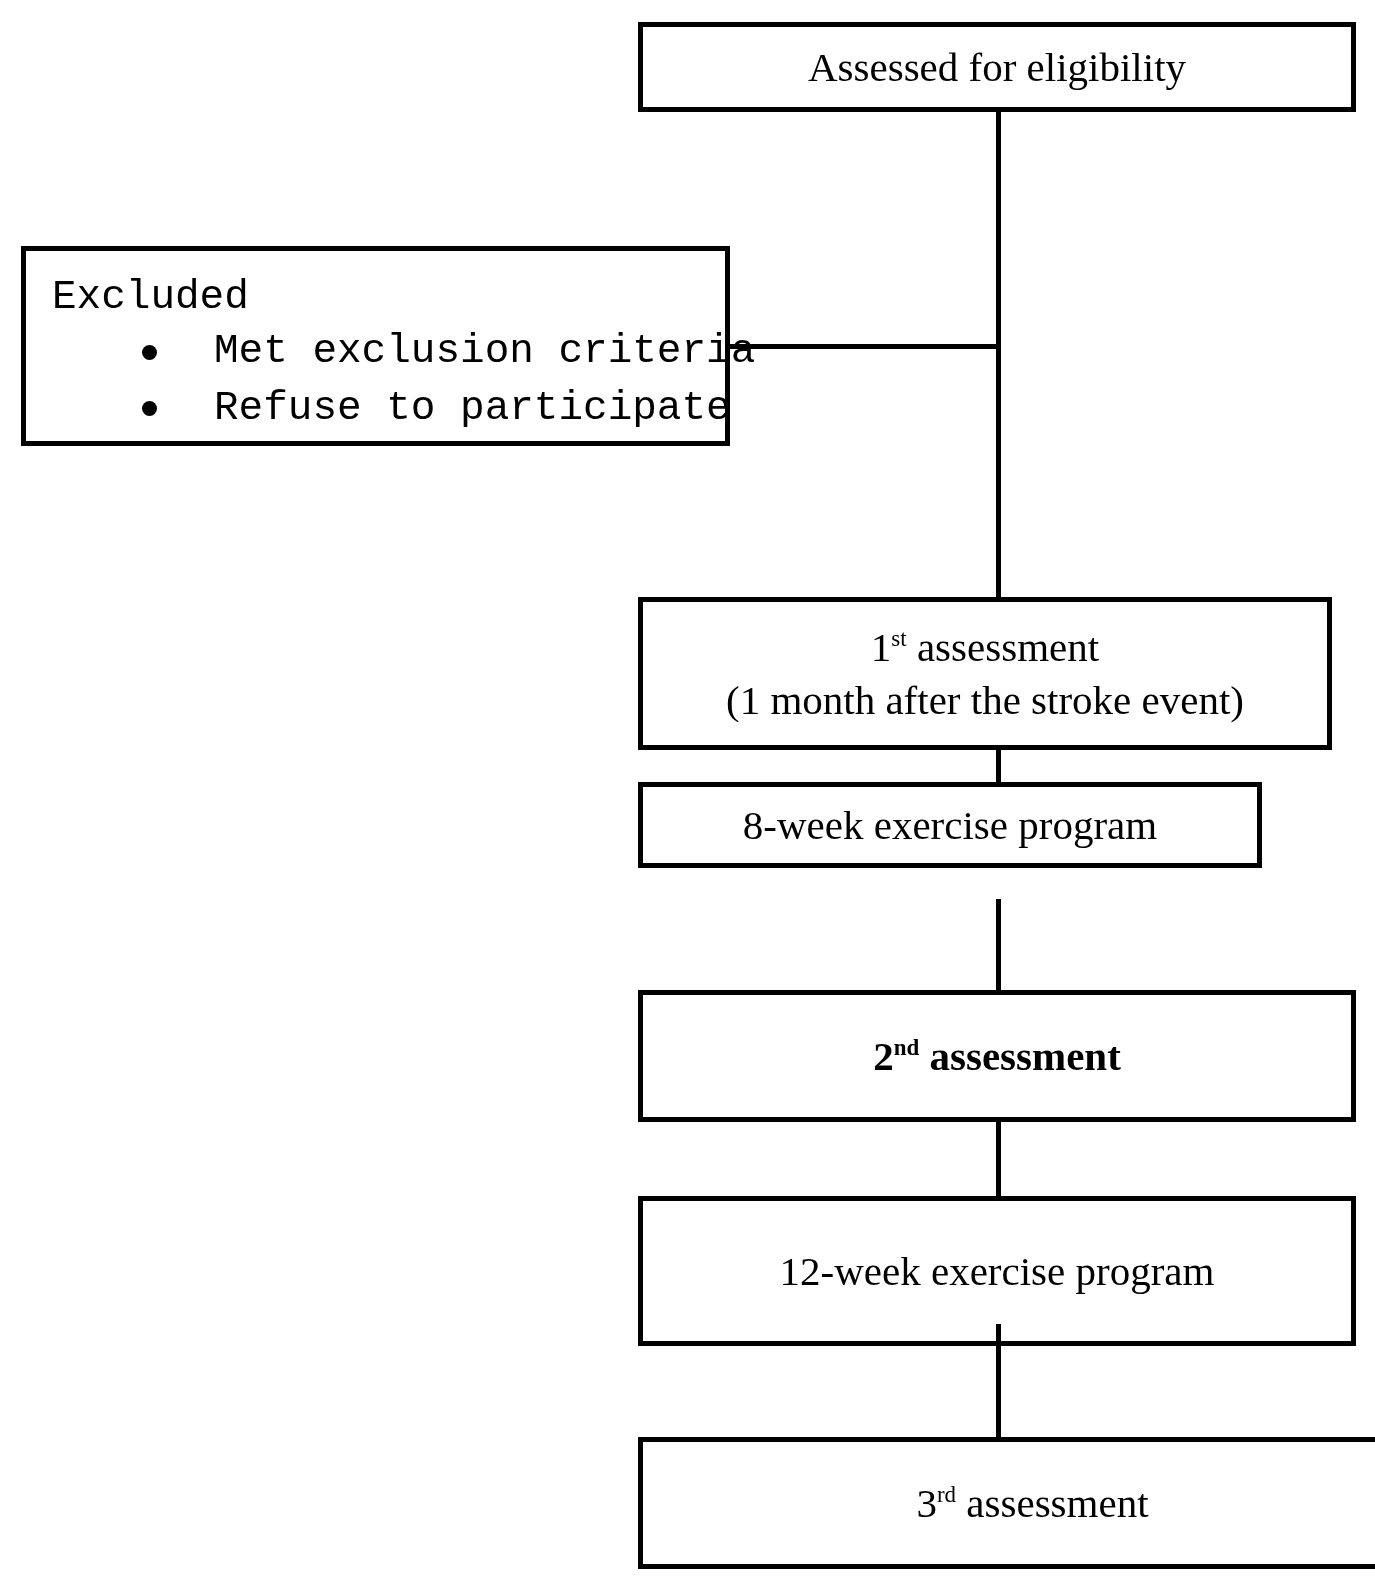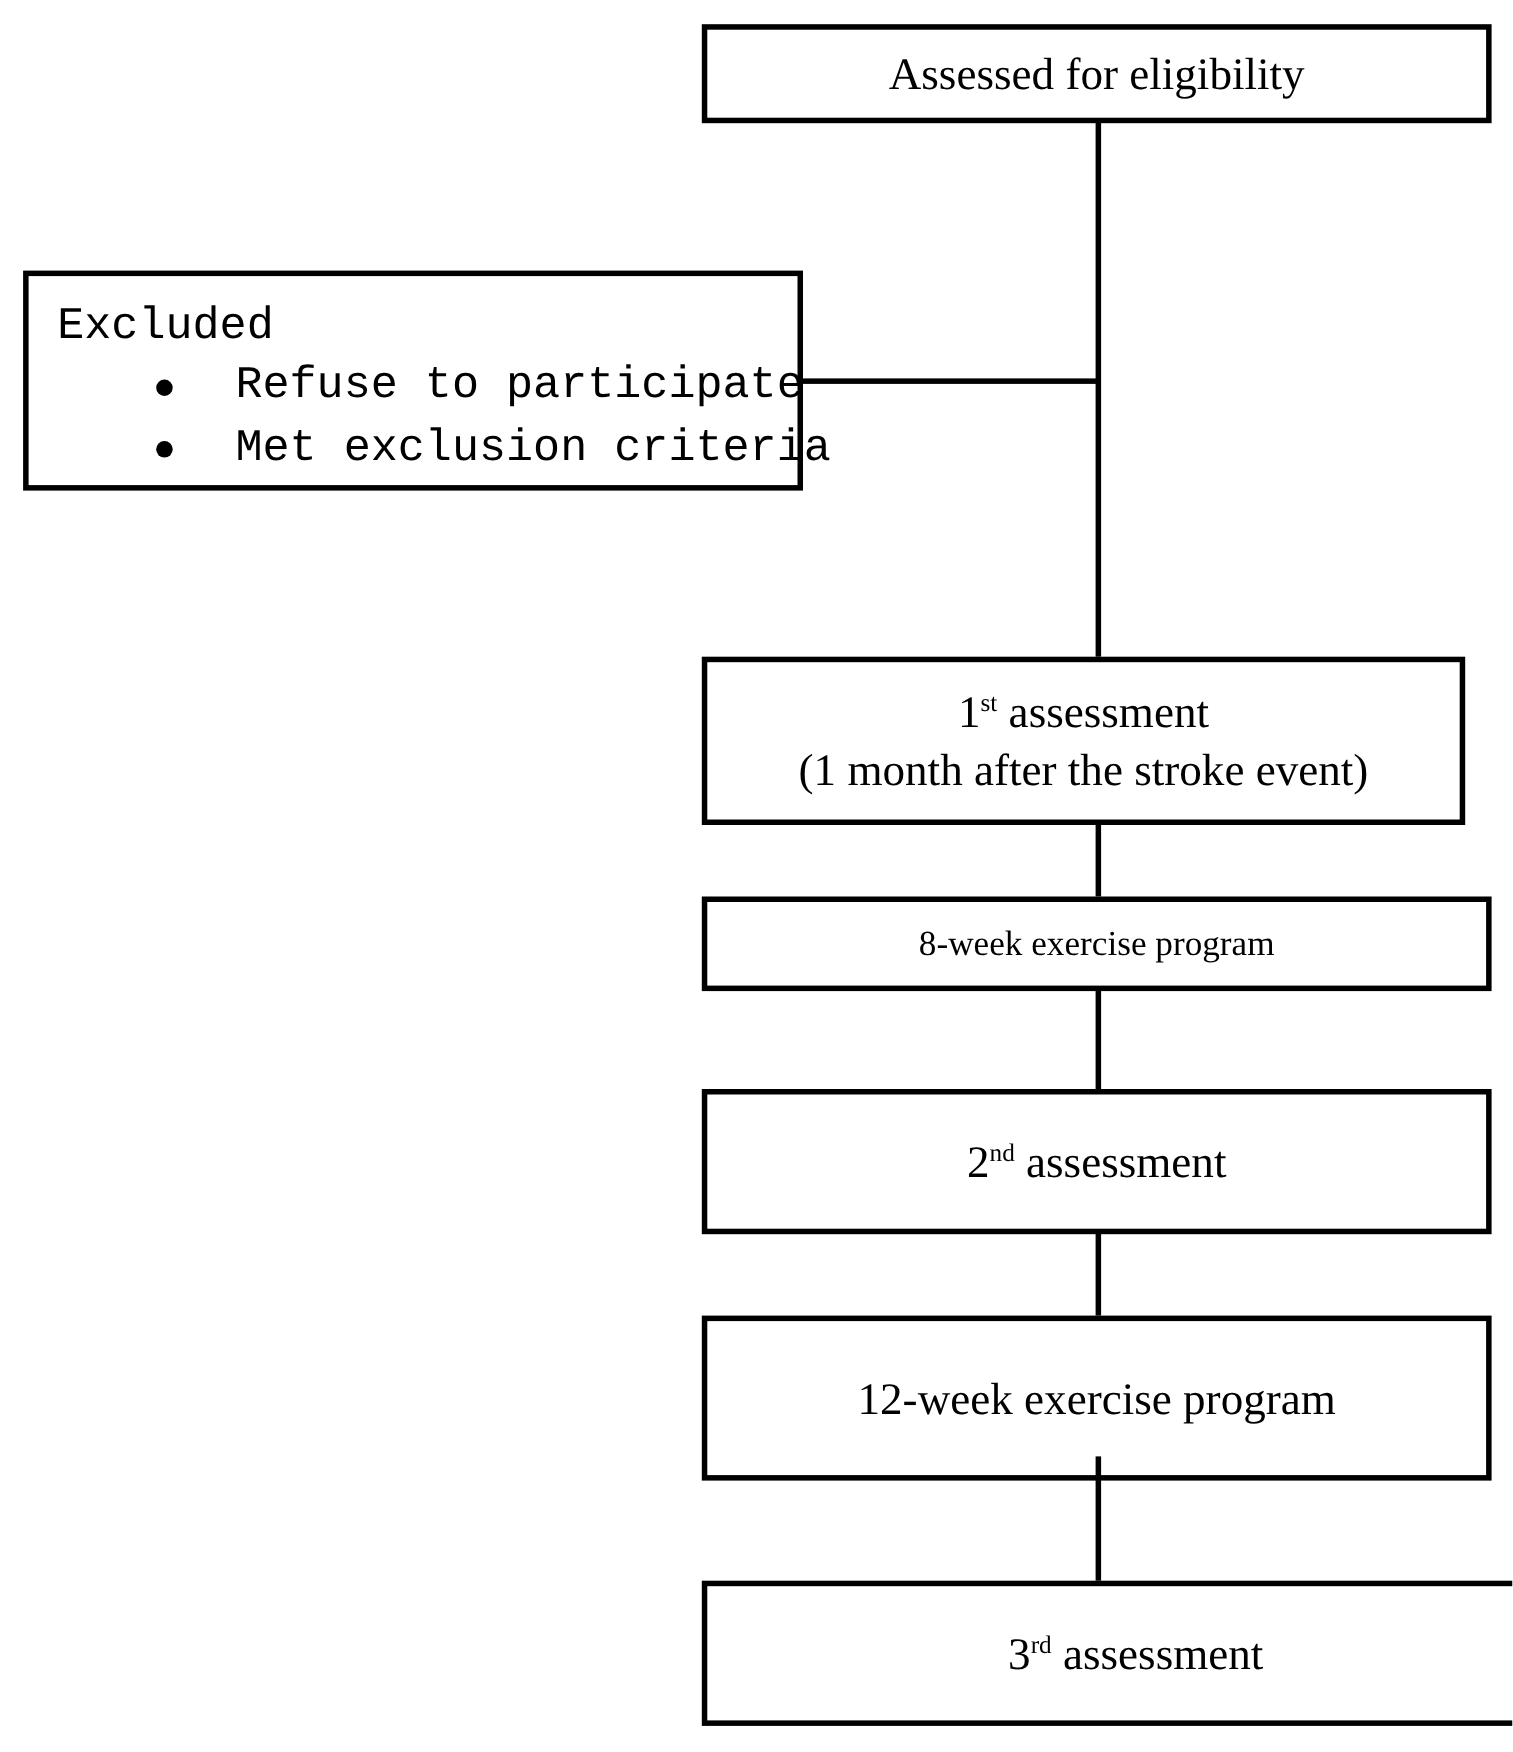--- a/index.html
+++ b/index.html
@@ -83,29 +83,30 @@
   }
 
   #node-assessment-1 {
     left: 638px;  top: 597px;
     width: 694px; height: 153px;
     font-size: 41px;
   }
   #node-assessment-1 .line + .line { margin-top: 4px; }
 
   #node-program-8week {
-    left: 638px;  top: 815px;
-    width: 718px; height: 86px;
-    font-size: 32px;
+    left: 638px;  top: 782px;
+    width: 624px; height: 86px;
+    font-size: 41px;
   }
 
   #node-assessment-2 {
     left: 638px;  top: 990px;
     width: 718px; height: 132px;
     font-size: 41px;
+    font-weight: bold;
   }
 
   #node-program-12week {
     left: 638px;  top: 1196px;
     width: 718px; height: 150px;
     font-size: 41px;
   }
 
   #node-assessment-3 {
     left: 638px;  top: 1437px;
@@ -144,25 +145,25 @@
     <span class="line">Assessed for eligibility</span>
   </div>
 
   <div class="connector vertical" id="conn-eligibility-to-a1"></div>
 
   <div class="node" id="node-excluded">
     <span class="excluded-title">Excluded</span>
     <ul class="reason-list">
       <li>
         <span class="bullet-dot"></span>
-        <span>Refuse to participate</span>
+        <span>Met exclusion criteria</span>
       </li>
       <li>
         <span class="bullet-dot"></span>
-        <span>Met exclusion criteria</span>
+        <span>Refuse to participate</span>
       </li>
     </ul>
   </div>
 
   <div class="connector horizontal" id="conn-excluded-to-spine"></div>
 
   <div class="node" id="node-assessment-1">
     <span class="line"><span>1</span><sup class="ordinal">st</sup><span> assessment</span></span>
     <span class="line">(1 month after the stroke event)</span>
   </div>

